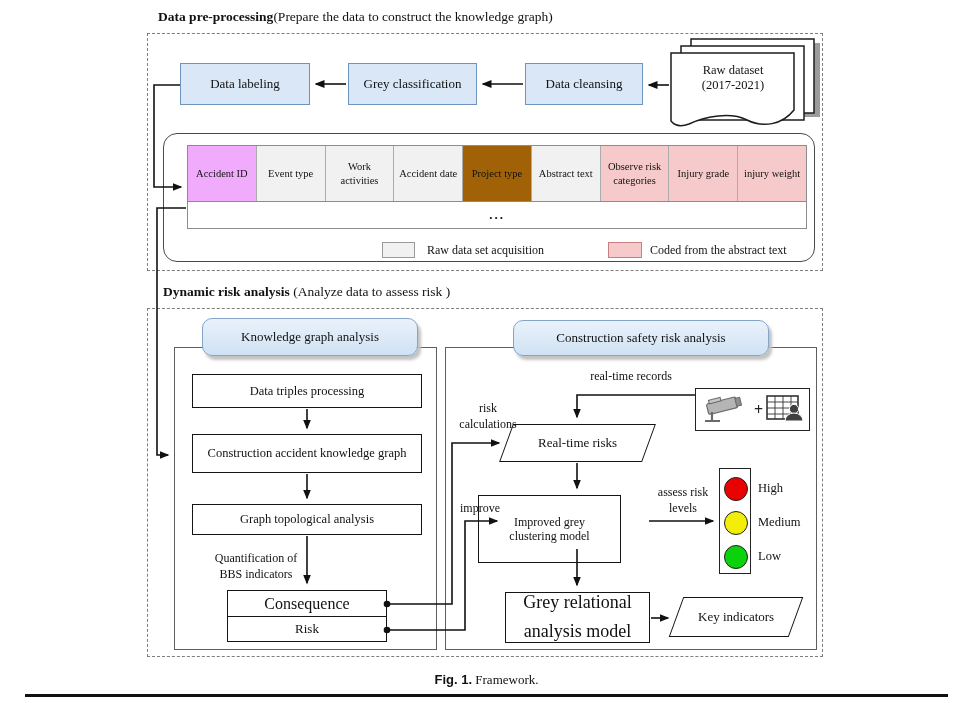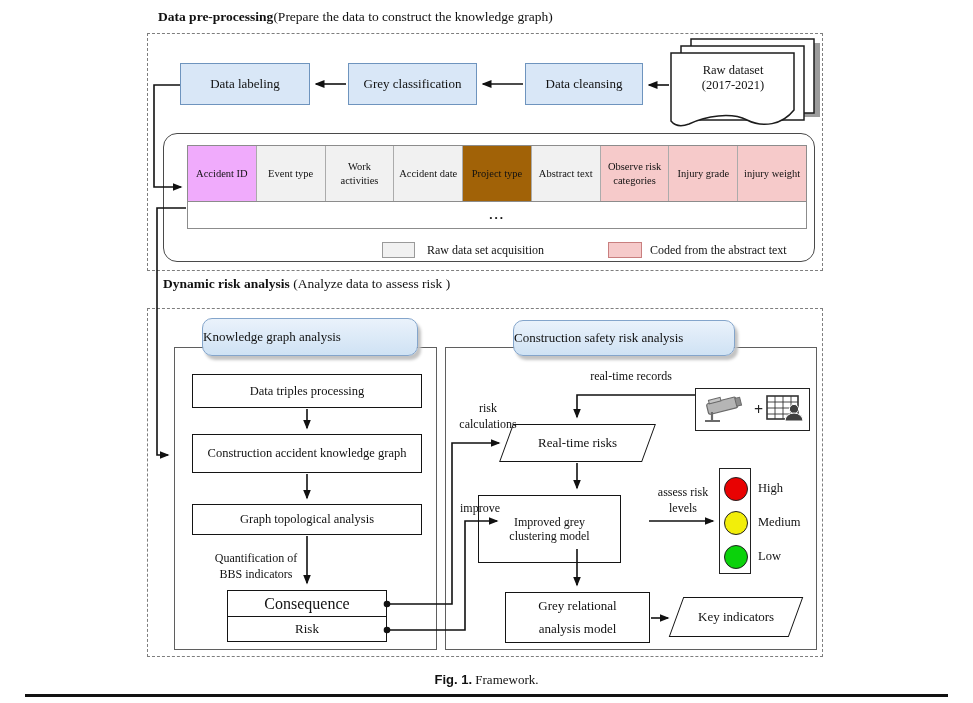--- a/index.html
+++ b/index.html
@@ -6,21 +6,21 @@
   .page{position:relative;width:973px;height:703px;background:#ffffff;
         font-family:"Liberation Serif", serif;color:#111;overflow:hidden;}
   .abs{position:absolute;box-sizing:border-box;}
   .title{font-size:13.5px;white-space:nowrap;}
   .title b{font-weight:bold;}
   .dashed{border:1px dashed #7e7e7e;background:transparent;}
   .panel{border:1px solid #5f5f5f;background:transparent;}
   .bluebox{background:#d9e7f7;border:1px solid #6e94be;display:flex;align-items:center;
            justify-content:center;font-size:13px;text-align:center;}
   .hdr{background:linear-gradient(#eaf2fb,#cfe2f4);border:1.4px solid #84a5cb;border-radius:10px;
-       box-shadow:3px 4px 3px #c3c3c3;display:flex;align-items:center;justify-content:flex-start;
+       box-shadow:3px 4px 3px #c3c3c3;display:flex;align-items:center;justify-content:center;
        font-size:13px;z-index:6;}
   .wbox{background:#fff;border:1.5px solid #141414;display:flex;flex-direction:column;align-items:center;
         justify-content:center;font-size:12.5px;text-align:center;line-height:1.2;z-index:5;}
   .para{background:#fff;border:1.5px solid #141414;transform:skewX(-20deg);display:flex;
         align-items:center;justify-content:center;z-index:5;}
   .para>span{transform:skewX(20deg);font-size:13px;}
   .lbl{font-size:12px;text-align:center;line-height:1.3;z-index:6;}
   .tblwrap{border:1.4px solid #4a4a4a;border-radius:14px;}
   .thead{display:flex;border:1px solid #8c8c8c;}
   .cell{flex:1;border-right:1px solid #ababab;display:flex;align-items:center;justify-content:center;
@@ -82,30 +82,30 @@
     <div class="cell" style="background: rgb(246, 202, 202);">Injury grade</div>
     <div class="cell" style="background: rgb(246, 202, 202);">injury weight</div>
   </div>
   <div class="abs trow" style="left:187px;top:202px;width:620px;height:27px;">...</div>
 
   <div class="abs sw" style="left: 382px; top: 242px; width: 33px; height: 16px; background: rgb(241, 241, 241);"></div>
   <div class="abs leg" style="left:427px;top:242px;">Raw data set acquisition</div>
   <div class="abs sw pinkb" style="left: 608px; top: 242px; width: 34px; height: 16px; background: rgb(246, 202, 202);"></div>
   <div class="abs leg" style="left:650px;top:242px;">Coded from the abstract text</div>
 
-  <div class="abs title" style="left:163px;top:276px;text-align:center;"><b>Dynamic risk analysis</b><span> (Analyze data to assess risk )</span></div>
+  <div class="abs title" style="left:163px;top:284px;text-align:center;"><b>Dynamic risk analysis</b><span> (Analyze data to assess risk )</span></div>
 
   <div class="abs dashed" style="left:147px;top:308px;width:676px;height:349px;"></div>
   <div class="abs panel" style="left:174px;top:347px;width:263px;height:303px;"></div>
   <div class="abs panel" style="left:445px;top:347px;width:372px;height:303px;"></div>
 
   <div class="abs hdr" style="left:202px;top:318px;width:216px;height:38px;">
       <span>Knowledge graph analysis</span>
     </div>
-  <div class="abs hdr" style="left:513px;top:320px;width:222px;height:36px;">
+  <div class="abs hdr" style="left:513px;top:320px;width:256px;height:36px;">
       <span>Construction safety risk analysis</span>
     </div>
 
   <div class="abs wbox" style="left:192px;top:374px;width:230px;height:34px;">
       <span>Data triples processing</span>
     </div>
   <div class="abs wbox" style="left:192px;top:434px;width:230px;height:39px;">
       <span>Construction accident knowledge graph</span>
     </div>
   <div class="abs wbox" style="left:192px;top:504px;width:230px;height:31px;">
@@ -163,21 +163,21 @@
 
   <div class="abs" style="left:719px;top:468px;width:32px;height:106px;border:1.6px solid #222;background:#fff;z-index:5;box-sizing:border-box;">
     <div class="light" style="top: 8px; background: rgb(232, 2, 2);"></div>
     <div class="light" style="top: 42px; background: rgb(242, 238, 10);"></div>
     <div class="light" style="top: 76px; background: rgb(11, 210, 11);"></div>
   </div>
   <div class="abs llabel" style="left:758px;top:481px;">High</div>
   <div class="abs llabel" style="left:758px;top:515px;">Medium</div>
   <div class="abs llabel" style="left:758px;top:549px;">Low</div>
 
-  <div class="abs wbox" style="left:505px;top:592px;width:145px;height:51px;font-size:13px;gap:7px;">
+  <div class="abs wbox" style="left:505px;top:592px;width:145px;height:51px;font-size:18px;gap:7px;">
     <span>Grey relational</span>
     <span>analysis model</span>
   </div>
   <div class="abs para" style="left:676px;top:597px;width:120px;height:40px;">
       <span>Key indicators</span>
     </div>
 
   <div class="abs caption" style="left:0;top:672px;"><b>Fig. 1.</b><span> Framework.</span></div>
   <div class="abs" style="left:25px;top:694px;width:923px;height:2.6px;background:#111;"></div>
 

